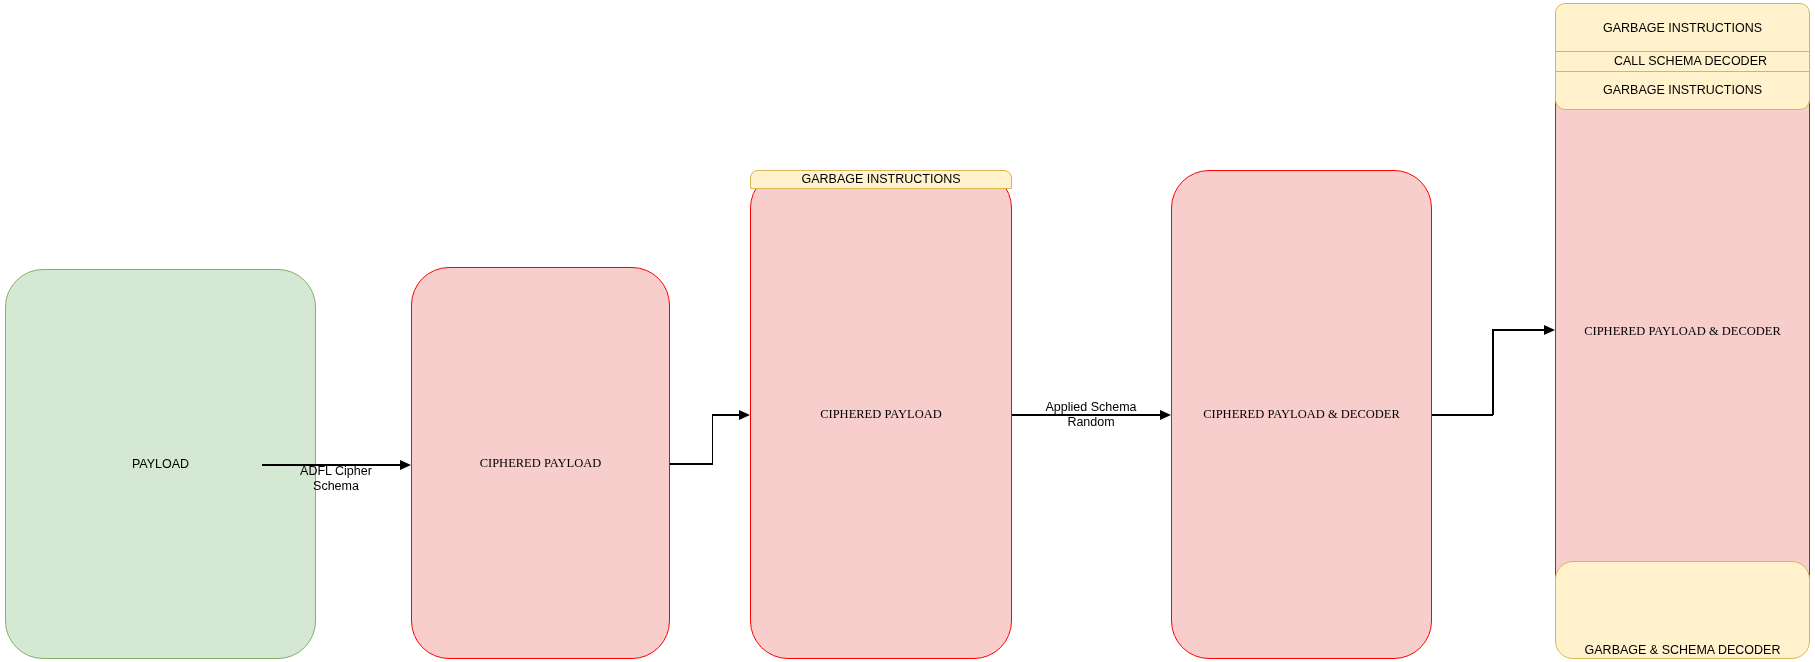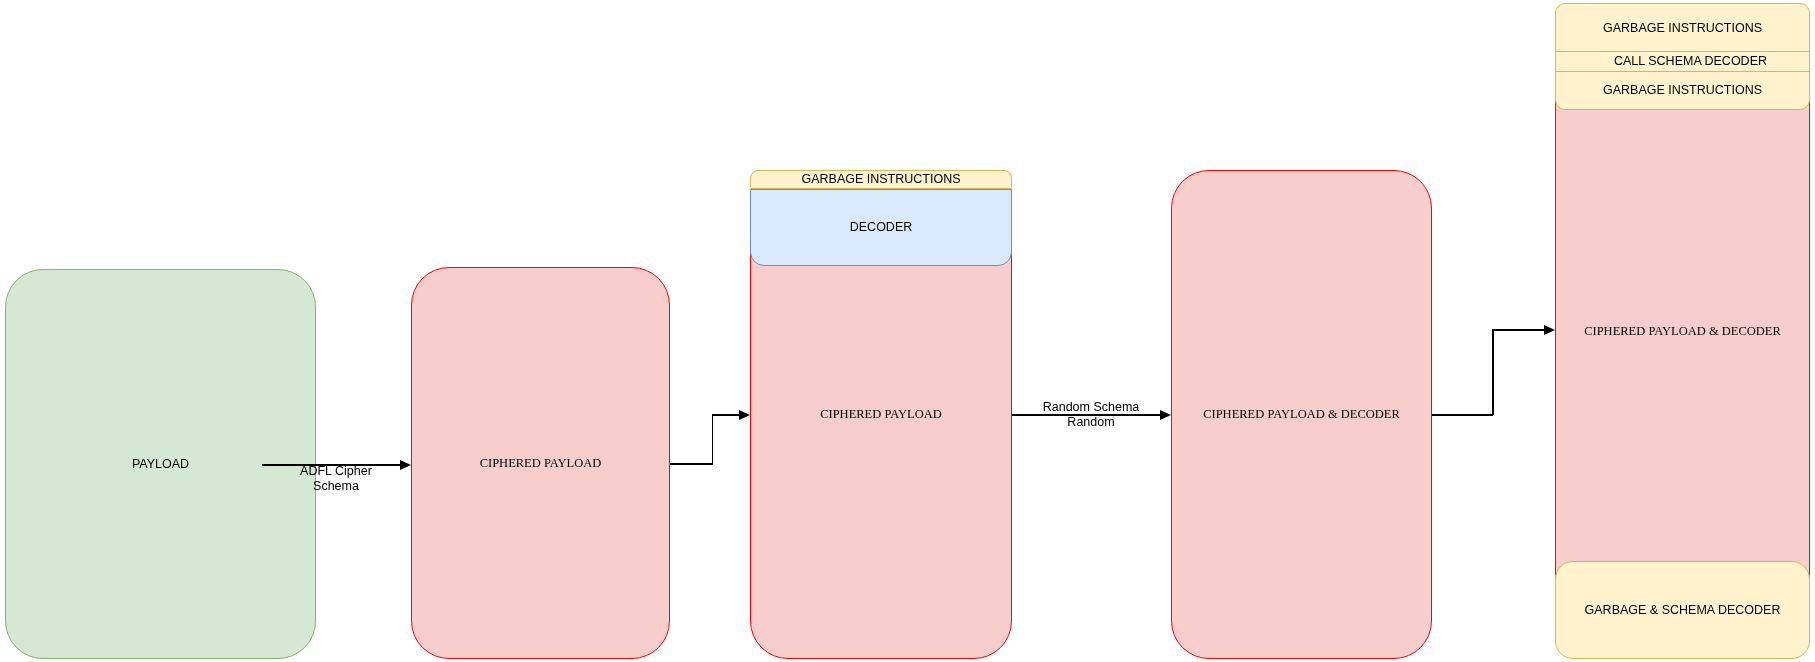--- a/index.html
+++ b/index.html
@@ -17,21 +17,21 @@
   .pink   { background:var(--pink-fill);   border:1.5px solid var(--pink-stroke);   border-radius:38px; z-index:1;font-family:Liberation Serif, serif; }
   .blue   { background:var(--blue-fill);   border:1.5px solid var(--blue-stroke);   border-radius:0 0 14px 14px; z-index:2; }
   .ystrip { background:var(--yellow-fill); border:1.5px solid var(--yellow-stroke); border-radius:8px 8px 0 0; z-index:3; }
   .ystack {
     background:var(--yellow-fill); border:1.5px solid var(--yellow-stroke);
     border-radius:10px; z-index:3;
     display:flex; flex-direction:column; align-items:stretch; justify-content:flex-start;
   }
   .ystack .row { display:flex; align-items:center; justify-content:center; text-align:center; }
   .ystack .row.divided { border-bottom:1.5px solid var(--yellow-stroke); }
-  .ybottom { background:var(--yellow-fill); border:1.5px solid var(--yellow-stroke); border-radius:18px; z-index:3; }
+  .ybottom { background:var(--yellow-fill); border:1.5px solid var(--yellow-stroke); border-radius:18px; z-index:3;align-items:flex-end; }
 
   .hseg { position:absolute; height:1.6px; background:var(--arrow); z-index:4; }
   .vseg { position:absolute; width:1.6px;  background:var(--arrow); z-index:4; }
   .head-right {
     position:absolute; width:0; height:0; z-index:4;
     border-top:5px solid transparent; border-bottom:5px solid transparent;
     border-left:11px solid var(--arrow);
   }
   .edge-label {
     position:absolute; transform:translate(-50%,-50%);
@@ -60,31 +60,28 @@
   </div>
 
   <div class="hseg" style="left:670px; top:463px; width:43px;"></div>
   <div class="vseg" style="left:711.5px; top:414px; height:50px;"></div>
   <div class="hseg" style="left:711.5px; top:414px; width:28px;"></div>
   <div class="head-right" style="left:739px; top:410px;"></div>
 
   <div class="node pink" style="left:750px; top:170px; width:262px; height:489px;">
     <span>CIPHERED PAYLOAD</span>
   </div>
-  <div class="node blue" style="left:750px; top:189px; width:262px; height:77px;">
-    <span>DECODER</span>
-  </div>
   <div class="node ystrip" style="left:750px; top:170px; width:262px; height:19px;">
     <span>GARBAGE INSTRUCTIONS</span>
   </div>
 
   <div class="hseg" style="left:1012px; top:414px; width:148px;"></div>
   <div class="head-right" style="left:1160px; top:410px;"></div>
   <div class="edge-label" style="left:1091px; top:415px;">
-    <span>Random Schema</span>
+    <span>Applied Schema</span>
     <span>Random</span>
   </div>
 
   <div class="node pink" style="left:1171px; top:170px; width:261px; height:489px;">
     <span>CIPHERED PAYLOAD &amp; DECODER</span>
   </div>
 
   <div class="hseg" style="left:1432px; top:414px; width:61px;"></div>
   <div class="vseg" style="left:1492px; top:329px; height:86px;"></div>
   <div class="hseg" style="left:1492px; top:329px; width:52px;"></div>

